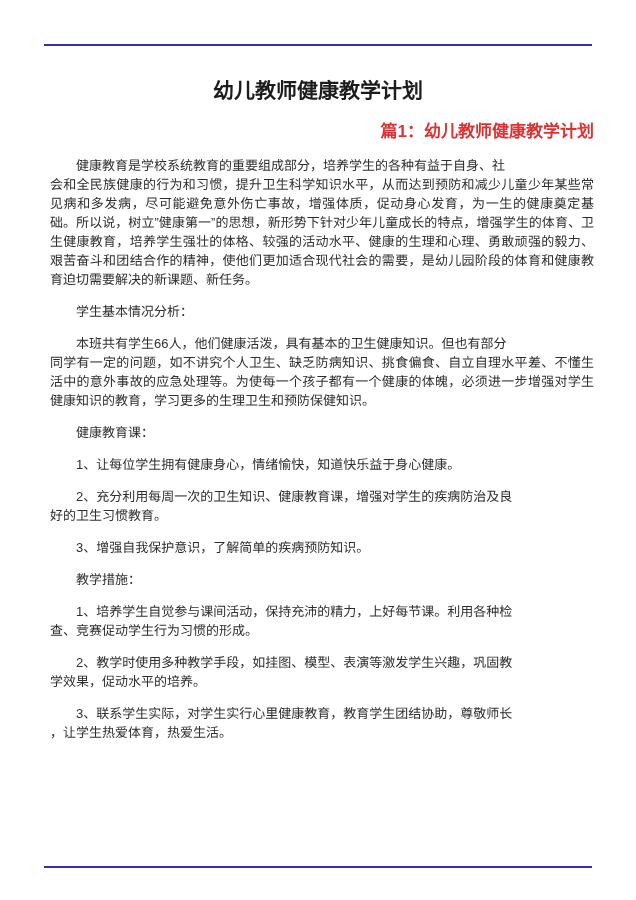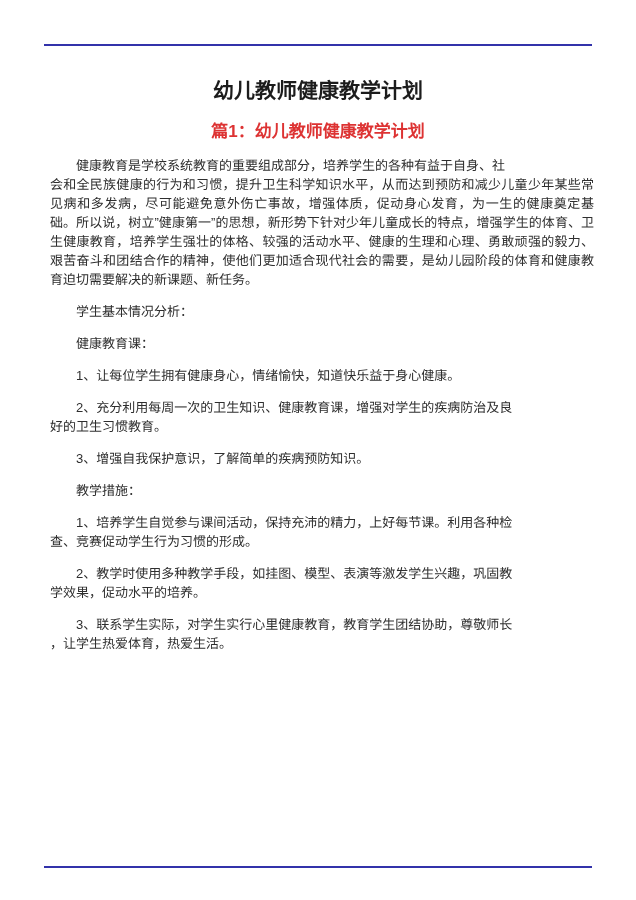--- a/index.html
+++ b/index.html
@@ -37,21 +37,21 @@
     font-weight: bold;
     color: #1c1c1c;
     text-align: center;
   }
   .section-heading {
     margin: 15px 0 0 0;
     font-size: 17px;
     line-height: 22px;
     font-weight: bold;
     color: #dd3333;
-    text-align: center;
+    text-align: right;
   }
   .content p {
     margin: 13px 0 0 8px;
     font-size: 13px;
     line-height: 19px;
     color: #2e2e2e;
     text-indent: 2em;
     text-align: justify;
     white-space: pre-wrap;
     word-break: break-all;
@@ -63,20 +63,22 @@
 <div class="page">
   <div class="rule rule-top"></div>
 
   <div class="content">
     <h1 class="doc-title">幼儿教师健康教学计划</h1>
     <h2 class="section-heading">篇1：幼儿教师健康教学计划</h2>
 
     <p>健康教育是学校系统教育的重要组成部分，培养学生的各种有益于自身、社
 会和全民族健康的行为和习惯，提升卫生科学知识水平，从而达到预防和减少儿童少年某些常见病和多发病，尽可能避免意外伤亡事故，增强体质，促动身心发育，为一生的健康奠定基础。所以说，树立”健康第一”的思想，新形势下针对少年儿童成长的特点，增强学生的体育、卫生健康教育，培养学生强壮的体格、较强的活动水平、健康的生理和心理、勇敢顽强的毅力、艰苦奋斗和团结合作的精神，使他们更加适合现代社会的需要，是幼儿园阶段的体育和健康教育迫切需要解决的新课题、新任务。</p>
     <p>学生基本情况分析：</p>
+    <p>本班共有学生66人，他们健康活泼，具有基本的卫生健康知识。但也有部分
+同学有一定的问题，如不讲究个人卫生、缺乏防病知识、挑食偏食、自立自理水平差、不懂生活中的意外事故的应急处理等。为使每一个孩子都有一个健康的体魄，必须进一步增强对学生健康知识的教育，学习更多的生理卫生和预防保健知识。</p>
     <p>健康教育课：</p>
     <p>1、让每位学生拥有健康身心，情绪愉快，知道快乐益于身心健康。</p>
     <p>2、充分利用每周一次的卫生知识、健康教育课，增强对学生的疾病防治及良
 好的卫生习惯教育。</p>
     <p>3、增强自我保护意识，了解简单的疾病预防知识。</p>
     <p>教学措施：</p>
     <p>1、培养学生自觉参与课间活动，保持充沛的精力，上好每节课。利用各种检
 查、竞赛促动学生行为习惯的形成。</p>
     <p>2、教学时使用多种教学手段，如挂图、模型、表演等激发学生兴趣，巩固教
 学效果，促动水平的培养。</p>

